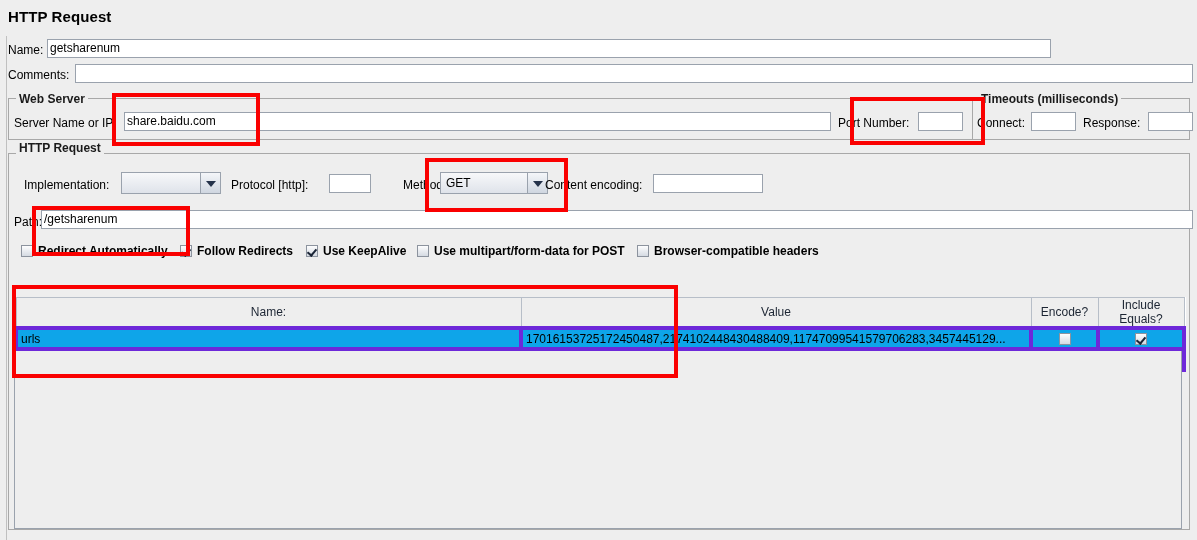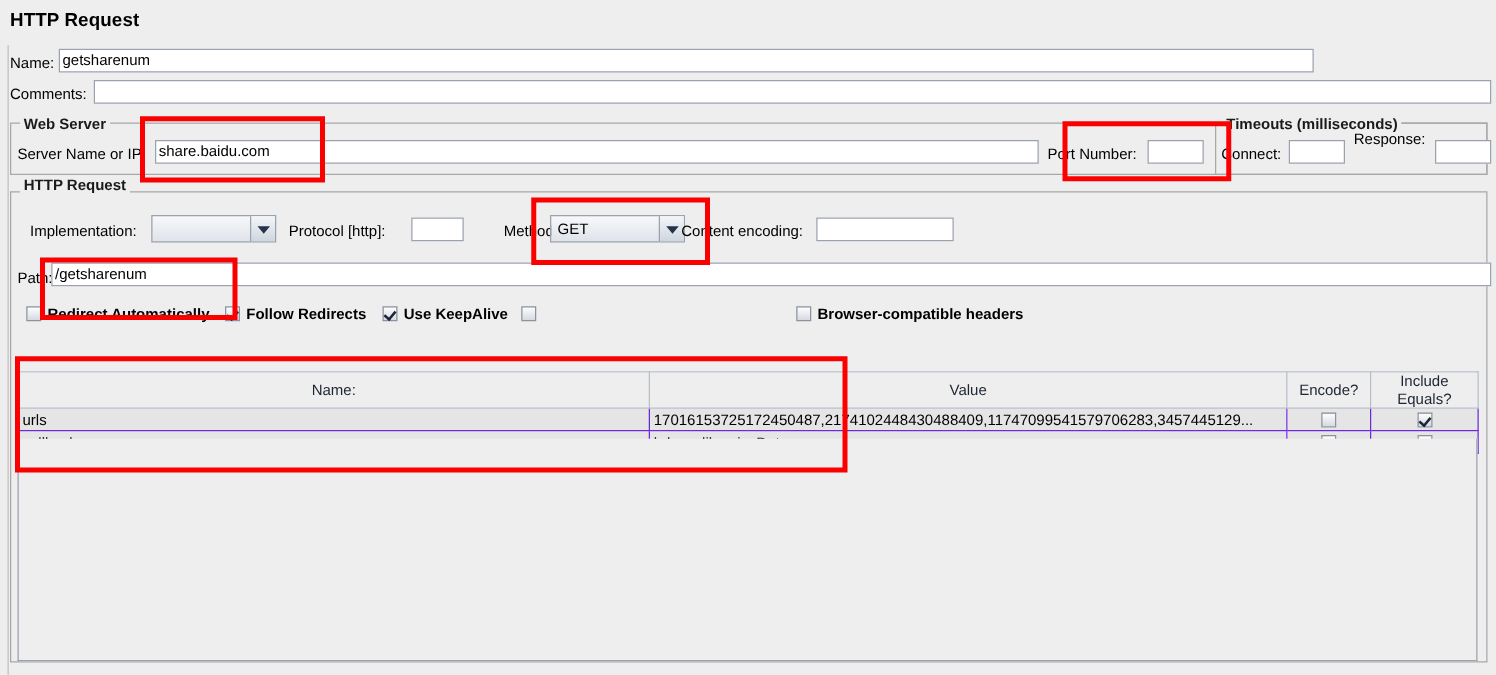--- a/index.html
+++ b/index.html
@@ -153,29 +153,29 @@
     background: #eeeeee;
     border: 1px solid #b7bec8;
     font-weight: normal;
     font-size: 12px;
     color: #1c2533;
     height: 19px;
     padding: 0;
     text-align: center;
   }
   table.params td {
-    border: 1px solid #6d28d9;
+    border: 4px solid #6d28d9;
     height: 17px;
     padding: 0 0 0 3px;
     font-size: 12px;
     color: #000;
     white-space: nowrap;
     overflow: hidden;
     text-align: left;
-    background: #e5e5e5;
+    background: #0ea5e9;
   }
   table.params td.center {
     text-align: center;
     padding: 0;
   }
   .tbl-cb {
     display: inline-block;
     width: 12px; height: 12px;
     box-sizing: border-box;
     border: 1px solid #8c939e;
@@ -238,21 +238,21 @@
 
   <div class="row-label" style="left:838px; top:116px;">Port Number:</div>
   <div class="txt" style="left:918px; top:112px; width:45px;"></div>
 
   <div class="group" style="left:972px; top:98px; width:218px; height:42px;"></div>
   <div class="group-legend" style="left:978px; top:92px;">Timeouts (milliseconds)</div>
 
   <div class="row-label" style="left:977px; top:116px;">Connect:</div>
   <div class="txt" style="left:1031px; top:112px; width:45px;"></div>
 
-  <div class="row-label" style="left:1083px; top:104px;">Response:</div>
+  <div class="row-label" style="left:1083px; top:116px;">Response:</div>
   <div class="txt" style="left:1148px; top:112px; width:45px;"></div>
 
   <div class="group" style="left:8px; top:153px; width:1182px; height:377px;"></div>
   <div class="group-legend" style="left:16px; top:141px;">HTTP Request</div>
 
   <div class="row-label" style="left:24px; top:178px;">Implementation:</div>
   <div class="combo" style="left:121px; top:172px; width:100px;">
     <span class="combo-value"></span>
     <span class="combo-arrow"></span>
   </div>
@@ -279,20 +279,21 @@
   <div class="cb-wrap" style="left:180px; top:243px;">
     <span class="cb checked"></span>
     <span class="cb-label">Follow Redirects</span>
   </div>
   <div class="cb-wrap" style="left:306px; top:243px;">
     <span class="cb checked"></span>
     <span class="cb-label">Use KeepAlive</span>
   </div>
   <div class="cb-wrap" style="left:417px; top:243px;">
     <span class="cb"></span>
+    <span class="cb-label">Use multipart/form-data for POST</span>
   </div>
   <div class="cb-wrap" style="left:637px; top:243px;">
     <span class="cb"></span>
     <span class="cb-label">Browser-compatible headers</span>
   </div>
 
 
   <table class="params" style="left:14px; top:297px; width:1168px;">
     <colgroup>
       <col style="width:505px;">

